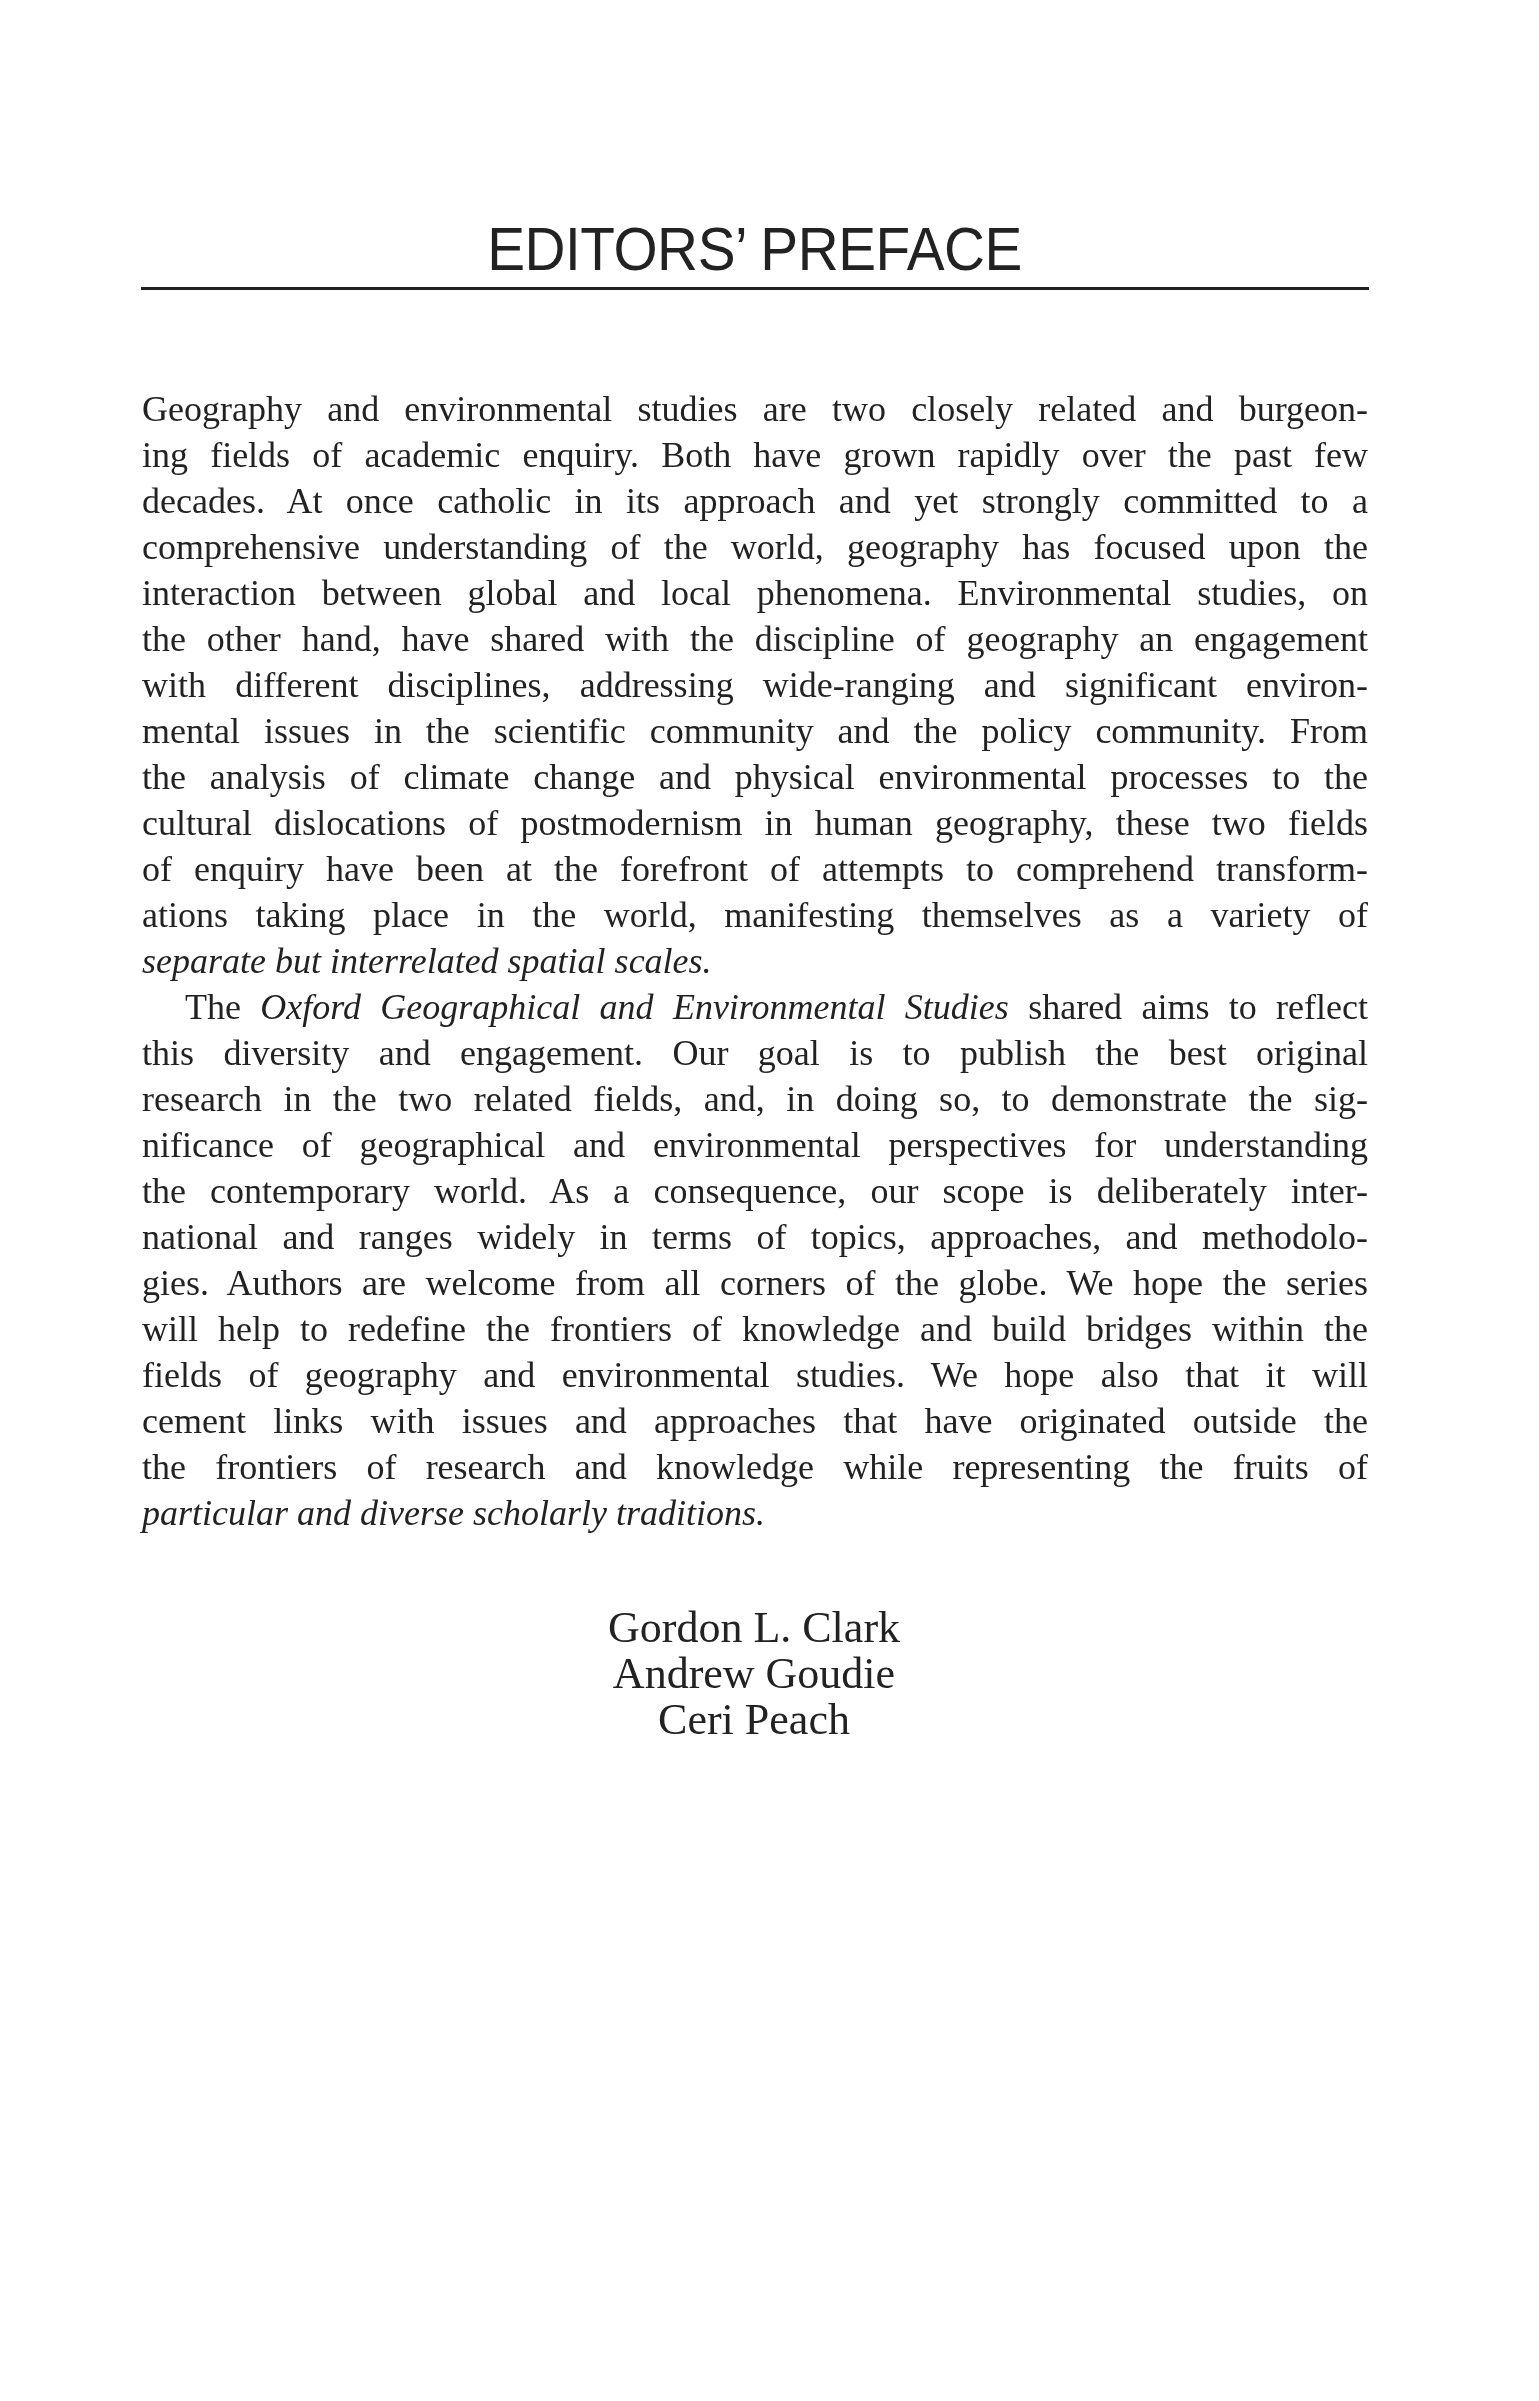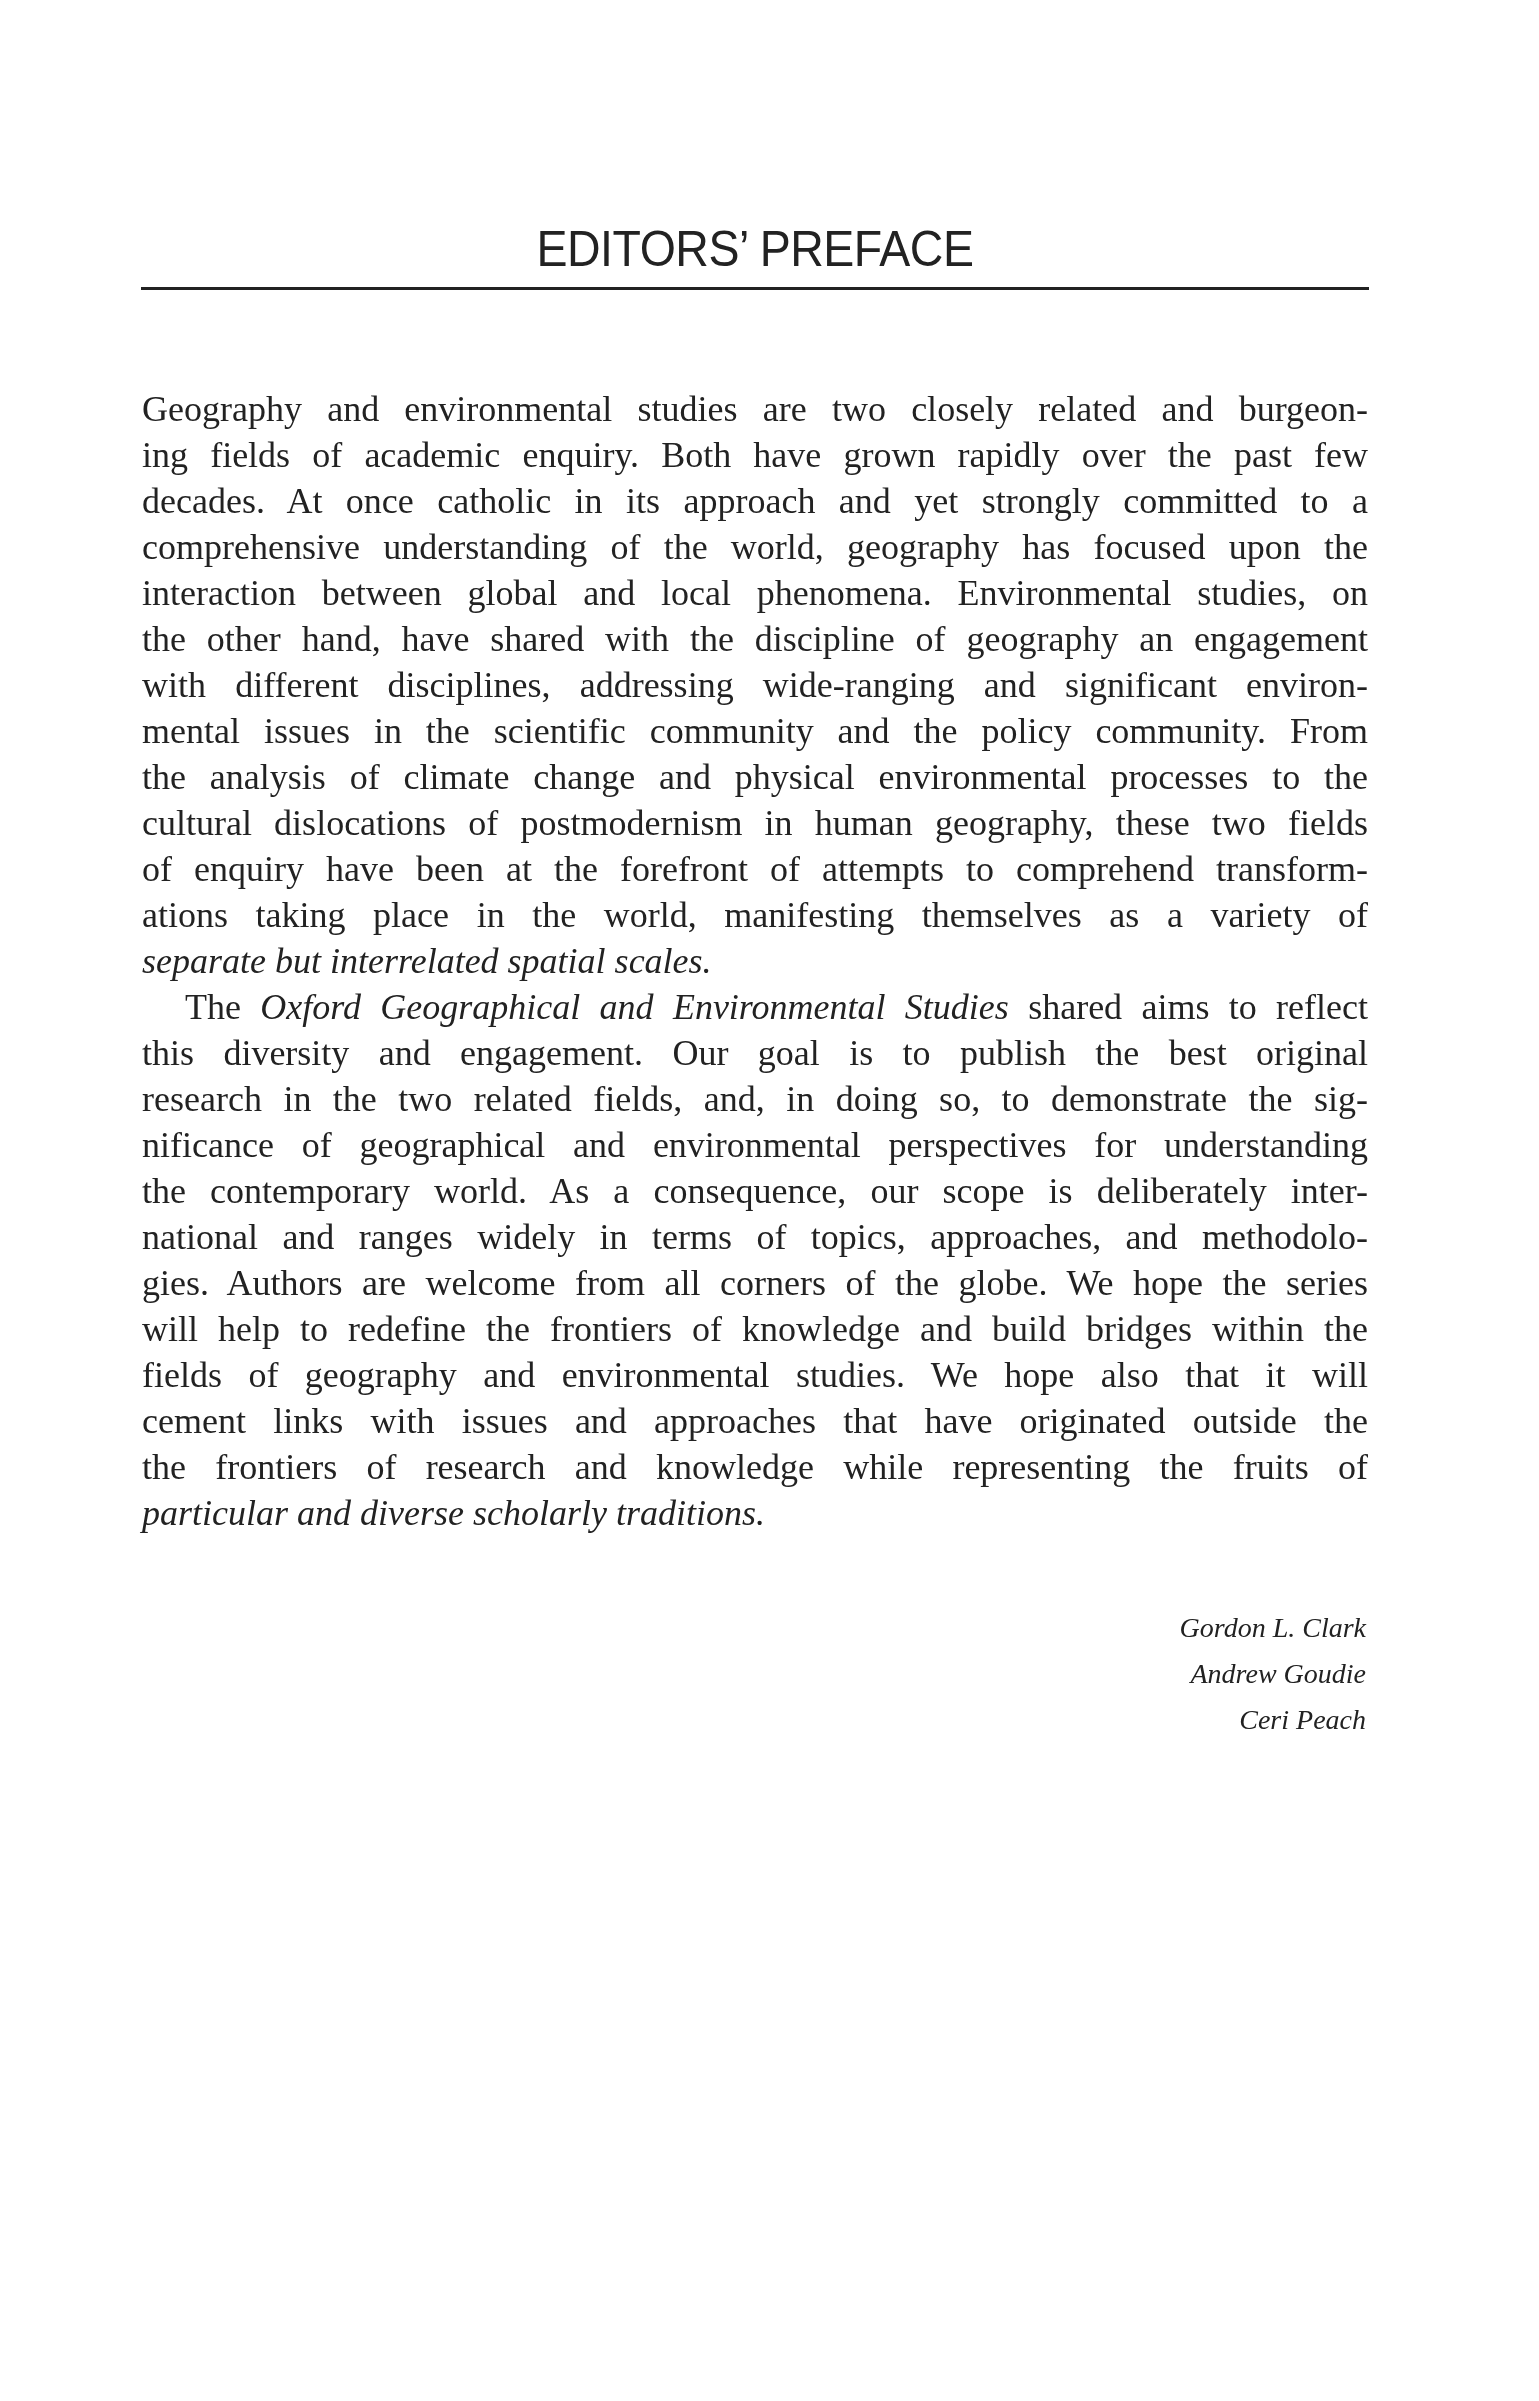--- a/index.html
+++ b/index.html
@@ -22,21 +22,21 @@
     background: #ffffff;
   }
   .title {
     position: absolute;
     left: 141px;
     width: 1227px;
     top: 217px;
     height: 64px;
     text-align: center;
     font-family: "Liberation Sans", sans-serif;
-    font-size: 50px;
+    font-size: 61px;
     line-height: 64px;
     letter-spacing: -0.5px;
     color: #222222;
     margin: 0;
     font-weight: normal;
   }
   .title span {
     display: inline-block;
     transform: scaleX(0.93);
     transform-origin: center;
@@ -76,25 +76,24 @@
   .line.indent {
     padding-left: 43px;
   }
   i, em { font-style: italic; }
   .signatures {
     position: absolute;
     left: 142px;
     width: 1224px;
     top: 1605px;
     font-family: "Liberation Serif", serif;
-    font-style: italic;
-    font-size: 28px;
+    font-size: 44px;
     line-height: 46px;
     color: #222222;
-    text-align: right;
+    text-align: center;
   }
   .sig {
     display: block;
     height: 46px;
   }
 </style>
 </head>
 <body>
 
 <div class="page">

